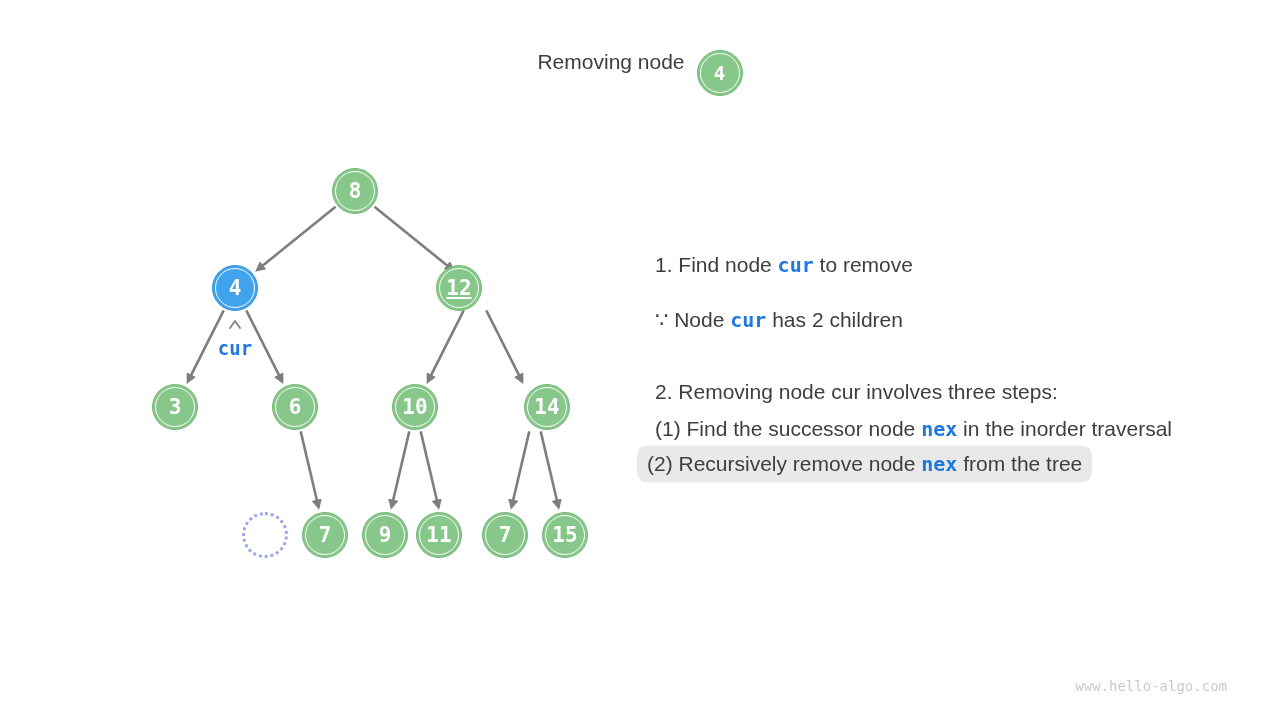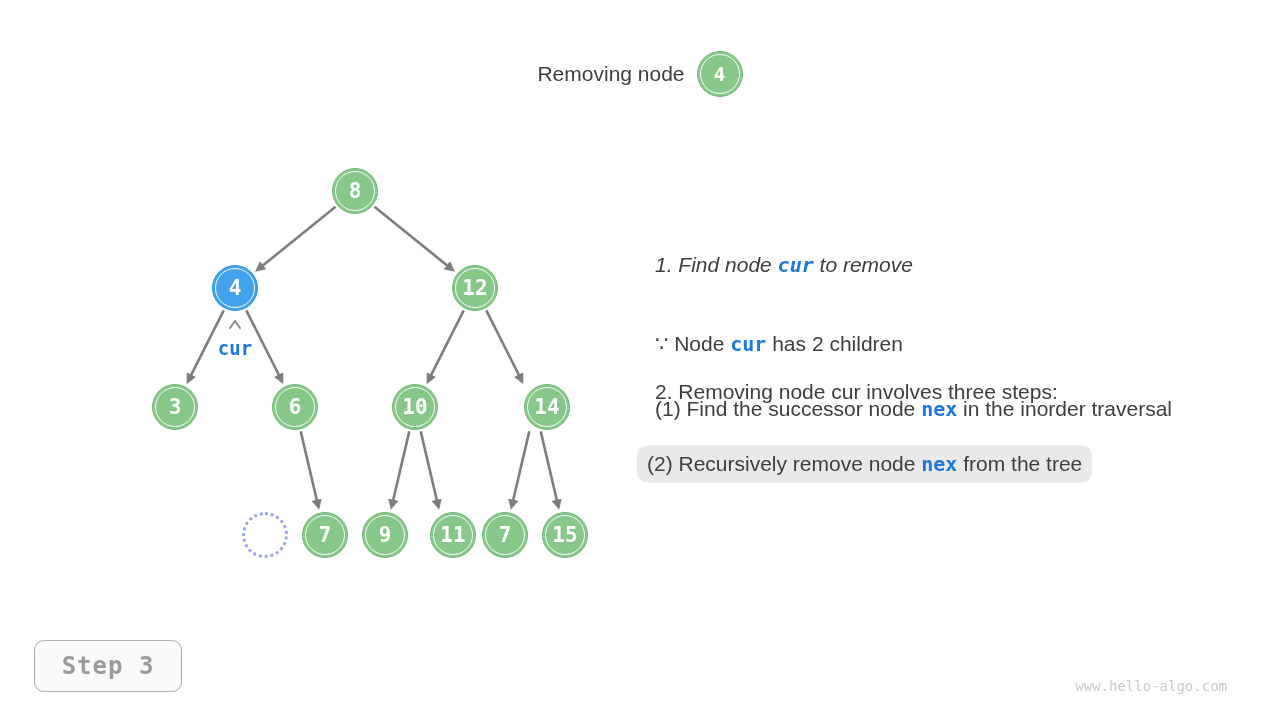--- a/index.html
+++ b/index.html
@@ -3,21 +3,21 @@
 <meta charset="utf-8">
 <style>
   html,body{margin:0;padding:0;background:#ffffff;}
   .stage{
     position:relative;width:1280px;height:720px;overflow:hidden;background:#fff;
     font-family:"Liberation Sans",sans-serif;color:var(--text,#3e3e3e);
   }
   
   .title{
     position:absolute;left:0;top:50px;width:1280px;height:48px;
-    display:flex;align-items:center;justify-content:center;gap:12px;
+    display:flex;justify-content:center;gap:12px;
     font-size:21px;
   }
   .title-node{
     position:relative;width:46px;height:46px;border-radius:50%;box-sizing:border-box;
     background:var(--green);border:1px solid var(--green-border);
     display:flex;align-items:center;justify-content:center;
     color:var(--node-text);font-family:"DejaVu Sans Mono",monospace;font-weight:bold;font-size:19px;
     flex:0 0 auto;
   }
   .title-node::after, .node::after{
@@ -99,66 +99,63 @@
       <line x1="540.7047830697333" y1="431.34040776419505" x2="558.3824516391095" y2="506.7651269935338" class="edge" marker-end="url(#arrow)"></line>
     </svg>
 
   <div id="tree-layer">
       <div class="node green" style="left: 332px; top: 168px;">
         <span>8</span>
       </div>
       <div class="node blue" style="left: 212px; top: 265px;">
         <span>4</span>
       </div>
-      <div class="node green" style="left: 452px; top: 265px;">
+      <div class="node green" style="left: 436px; top: 265px; text-decoration: underline;">
         <span>12</span>
       </div>
       <div class="node green" style="left: 152px; top: 384px;">
         <span>3</span>
       </div>
       <div class="node green" style="left: 272px; top: 384px;">
         <span>6</span>
       </div>
       <div class="node green" style="left: 392px; top: 384px;">
         <span>10</span>
       </div>
       <div class="node green" style="left: 524px; top: 384px;">
         <span>14</span>
       </div>
       <div class="node green" style="left: 302px; top: 512px;">
         <span>7</span>
       </div>
       <div class="node green" style="left: 362px; top: 512px;">
         <span>9</span>
       </div>
-      <div class="node green" style="left: 430px; top: 512px;">
+      <div class="node green" style="left: 416px; top: 512px;">
         <span>11</span>
       </div>
       <div class="node green" style="left: 482px; top: 512px;">
         <span>7</span>
       </div>
       <div class="node green" style="left: 542px; top: 512px;">
         <span>15</span>
       </div>
     </div>
 
   <div id="ghost" class="ghost" style="left: 242px; top: 512px;"></div>
 
   <svg id="caret" class="caret" width="16" height="10" viewBox="0 0 16 10" style="left: 227px; top: 319px;">
     <polyline points="3,9 8,2 13,9"></polyline>
   </svg>
   <div id="cur-label" class="cur-label" style="left: 235px; top: 348px;">cur</div>
 
   <div id="notes">
-      <div class="note-line" style="top: 265px; font-style: italic;"><span>1. Find node </span><span class="code">cur</span><span> to remove</span></div>
-      <div class="note-line" style="top: 344px;"><span>∵ Node </span><span class="code">cur</span><span> has 2 children</span></div>
+      <div class="note-line" style="top: 265px;"><span>1. Find node </span><span class="code">cur</span><span> to remove</span></div>
+      <div class="note-line" style="top: 320px;"><span>∵ Node </span><span class="code">cur</span><span> has 2 children</span></div>
       <div class="note-line" style="top: 392px;"><span>2. Removing node cur involves three steps:</span></div>
-      <div class="note-line" style="top: 409px; text-align: center;"><span>(1) Find the successor node </span><span class="code">nex</span><span> in the inorder traversal</span></div>
+      <div class="note-line" style="top: 429px; text-align: center;"><span>(1) Find the successor node </span><span class="code">nex</span><span> in the inorder traversal</span></div>
       <div class="note-line highlight" style="top: 464px;"><span>(2) Recursively remove node </span><span class="code">nex</span><span> from the tree</span></div>
     </div>
 
-  <div class="step-badge">
-    <span>Step 3</span>
-  </div>
 
   <div class="watermark">www.hello-algo.com</div>
 
 </div>
 
 </body></html>

